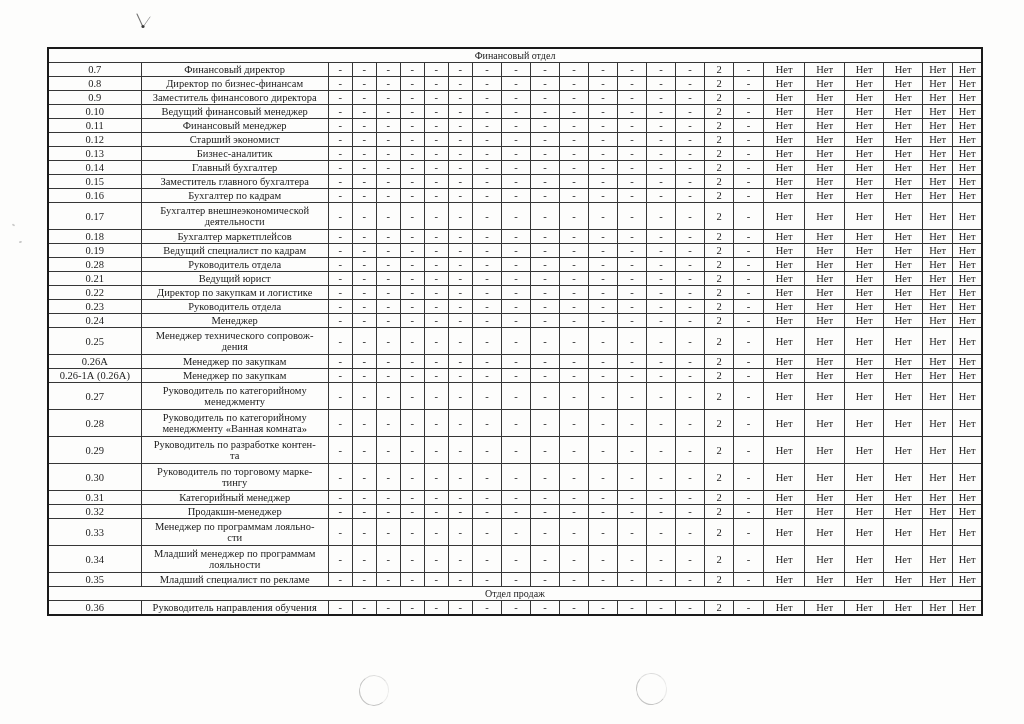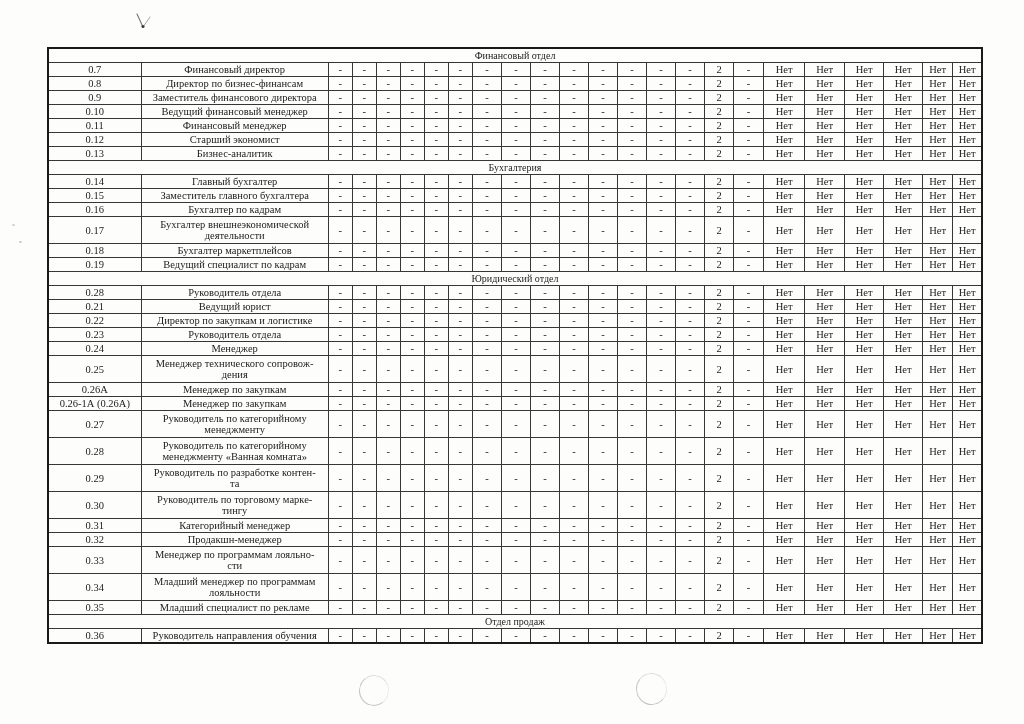--- a/index.html
+++ b/index.html
@@ -296,23 +296,20 @@
           <td class="">-</td>
           <td class="">2</td>
           <td class="">-</td>
           <td class="">Нет</td>
           <td class="">Нет</td>
           <td class="">Нет</td>
           <td class="">Нет</td>
           <td class="">Нет</td>
           <td class="">Нет</td>
         </tr>
-        <tr class="section-row">
-          <td colspan="24">Бухгалтерия</td>
-        </tr>
         <tr class="data-row">
           <td class="">0.14</td>
           <td class="position-cell">Главный бухгалтер</td>
           <td class="">-</td>
           <td class="">-</td>
           <td class="">-</td>
           <td class="">-</td>
           <td class="">-</td>
           <td class="">-</td>
           <td class="">-</td>
@@ -455,23 +452,20 @@
           <td class="">-</td>
           <td class="">-</td>
           <td class="">2</td>
           <td class="">-</td>
           <td class="">Нет</td>
           <td class="">Нет</td>
           <td class="">Нет</td>
           <td class="">Нет</td>
           <td class="">Нет</td>
           <td class="">Нет</td>
-        </tr>
-        <tr class="section-row">
-          <td colspan="24">Юридический отдел</td>
         </tr>
         <tr class="data-row">
           <td class="">0.28</td>
           <td class="position-cell">Руководитель отдела</td>
           <td class="">-</td>
           <td class="">-</td>
           <td class="">-</td>
           <td class="">-</td>
           <td class="">-</td>
           <td class="">-</td>

